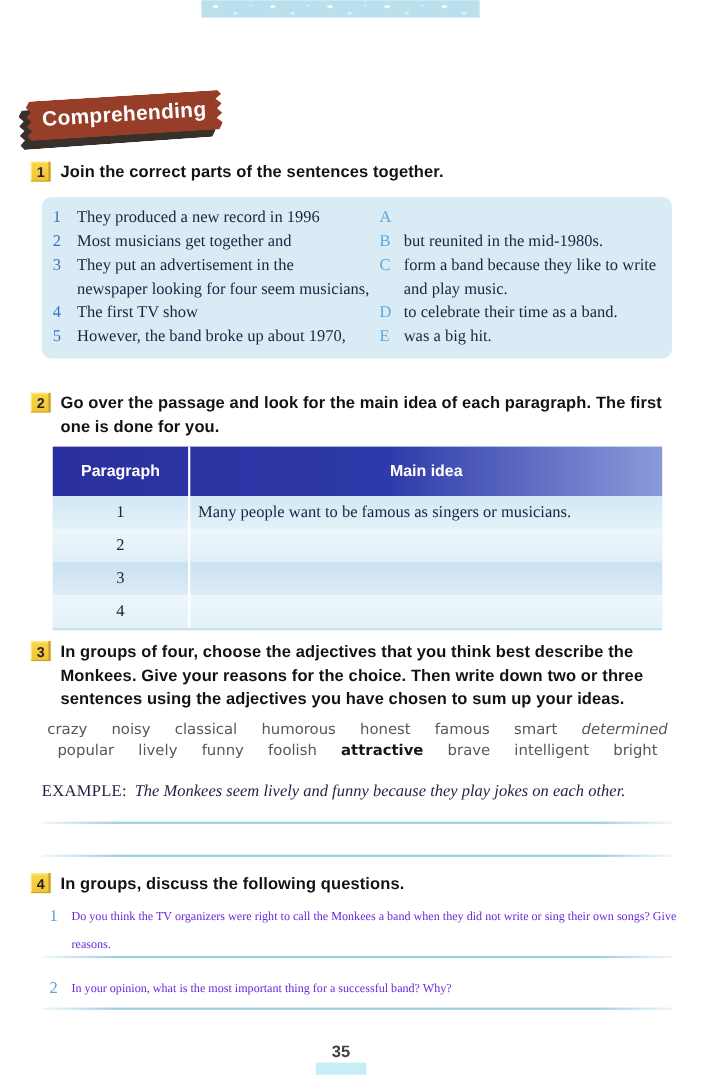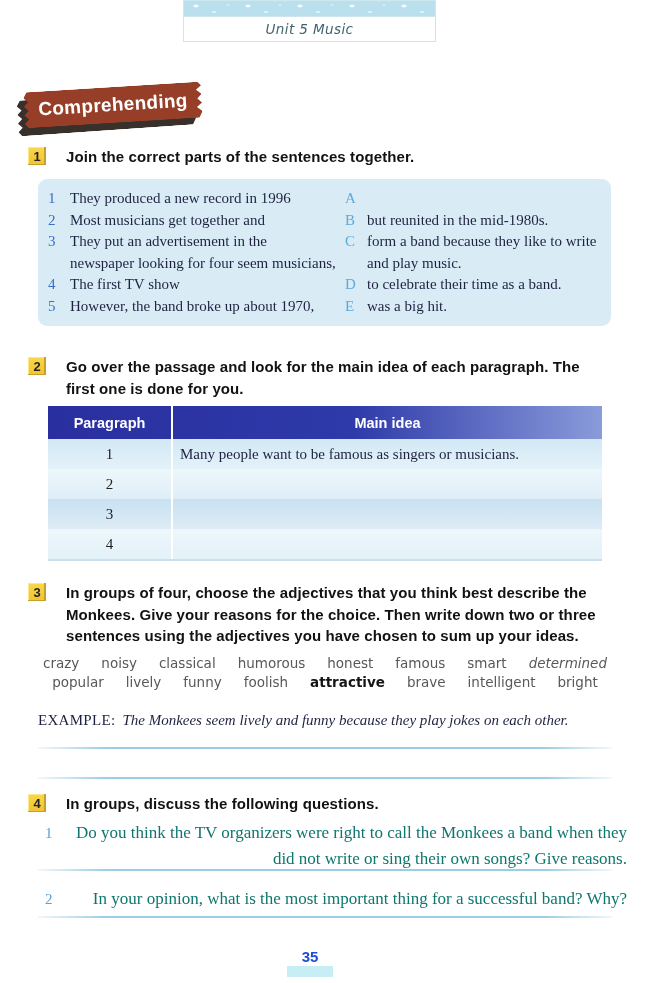--- a/index.html
+++ b/index.html
@@ -39,38 +39,38 @@
 
   
   .ex-heading { position:absolute; display:flex; }
   .badge {
     width:18px; height:18px; margin-top:1px; flex:0 0 18px;
     background:linear-gradient(180deg,#f9d84a,#f1c32f);
     box-shadow: inset -2px -1px 0 #c99f2b, inset 1px 1px 0 #fce98c;
     color:#23232b; font-weight:bold; font-size:13px;
     display:flex; align-items:center; justify-content:center;
   }
-  .ex-title { margin-left:20px; font-weight:bold; font-size:15px; color:#121212; line-height:21.5px; letter-spacing:0.1px; }
+  .ex-title { margin-left:9px; font-weight:bold; font-size:15px; color:#121212; line-height:21.5px; letter-spacing:0.1px; }
 
   
   .match-box {
     position:absolute; left:38px; top:179px; width:573px; height:147px;
     background:#d9ecf6; border-radius:9px;
   }
   .match-col { position:absolute; top:9px; }
   .match-col.left { left:10px; }
   .match-col.right { left:307px; }
   .match-row { display:flex; line-height:21.5px; font-family:"Liberation Serif", serif; font-size:15px; color:#1e2240; }
   .match-key { width:22px; flex:0 0 22px; }
   .match-key.num { color:#3a6fc4; }
   .match-key.letter { color:#5fa9da; }
 
   
   .idea-table { position:absolute; left:48px; top:406px; width:554px; box-shadow:0 2px 0 rgba(140,185,215,0.45); }
-  .thead { display:flex; height:33px; background:linear-gradient(90deg,#2a2f9f 0%, #2e3aa9 55%, #8a9bda 100%); color:#fff; font-weight:bold; font-size:14.5px; }
+  .thead { display:flex; height:45px; background:linear-gradient(90deg,#2a2f9f 0%, #2e3aa9 55%, #8a9bda 100%); color:#fff; font-weight:bold; font-size:14.5px; }
   .th-par { width:125px; flex:0 0 125px; display:flex; align-items:center; justify-content:center; border-right:2px solid #fff; }
   .th-main { flex:1; display:flex; align-items:center; justify-content:center; }
   .trow { display:flex; height:30px; }
   .trow .td-par {
     width:125px; flex:0 0 125px; display:flex; align-items:center; justify-content:center;
     font-family:"Liberation Serif", serif; font-size:15px; color:#222; border-right:2px solid #fff;
   }
   .trow .td-main { flex:1; display:flex; align-items:center; padding-left:7px; font-family:"Liberation Serif", serif; font-size:15px; color:#1e2240; }
   .r1 { background:linear-gradient(180deg,#d2e8f5,#e4f2f9); }
   .r2 { background:linear-gradient(180deg,#edf7fb,#deeef7); }
@@ -87,35 +87,34 @@
   .example-label { letter-spacing:0.3px; margin-right:7px; }
   .example-text { font-style:italic; }
 
   
   .wline { position:absolute; left:38px; width:574px; height:2px;
     background:linear-gradient(90deg, rgba(156,205,226,0.15), #9ccde2 12%, #9ccde2 88%, rgba(156,205,226,0.15)); }
 
   
   .q-row { position:absolute; left:45px; display:flex; }
   .q-num { width:20px; flex:0 0 20px; font-family:"Liberation Serif", serif; font-size:15px; color:#5fa0d0; line-height:26px; }
-  .q-text { width:562px; font-family:"Liberation Serif", serif; font-size:17px; color:#0f766e; line-height:26px;text-align:right; }
+  .q-text { width:562px; font-family:"Liberation Serif", serif; font-size:11px; color:#6d28d9; line-height:26px; }
 
   
   .footer { position:absolute; left:287px; top:946px; width:46px; }
-  .footer-num { height:20px; background:#fff; display:flex; align-items:center; justify-content:center; font-weight:bold; font-size:15px; color:#1d4ed8; }
+  .footer-num { height:20px; background:#fff; display:flex; align-items:center; justify-content:center; font-weight:bold; font-size:15px; color:#404040; }
   .footer-strip { height:11px; background:#c7edf5; }
 </style>
 </head>
 <body>
 
 <div class="page">
 
   <div class="unit-header">
     <div class="water-strip"></div>
-    <div class="unit-title-box">Unit 5 Music</div>
   </div>
 
   <div class="banner-wrap">
     <div class="banner-shadow"></div>
     <div class="banner">Comprehending</div>
   </div>
 
   <div class="ex-heading" style="left:28px; top:146px; width:590px;">
     <div class="badge">1</div>
     <div class="ex-title">Join the correct parts of the sentences together.</div>

